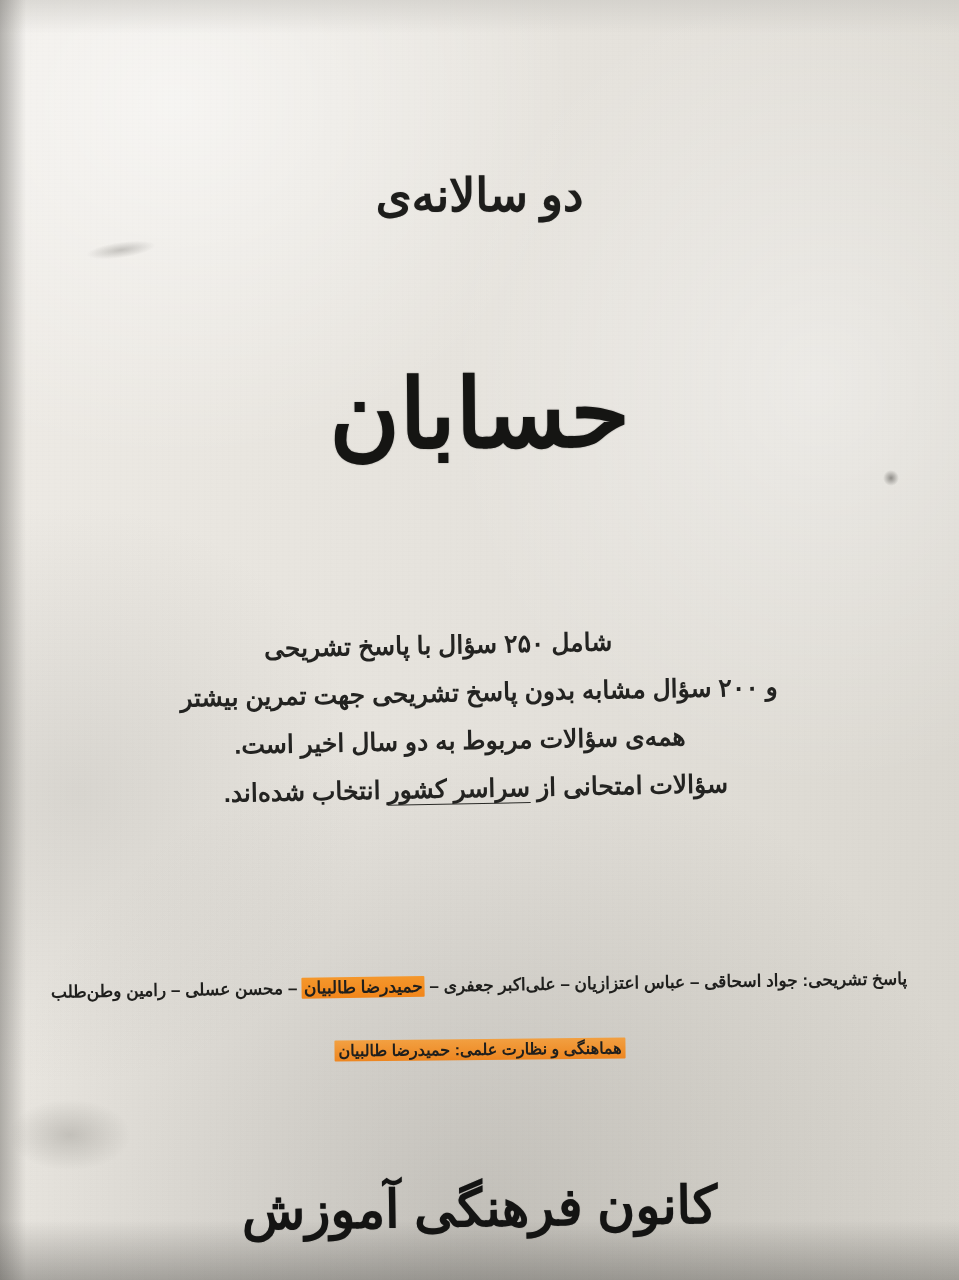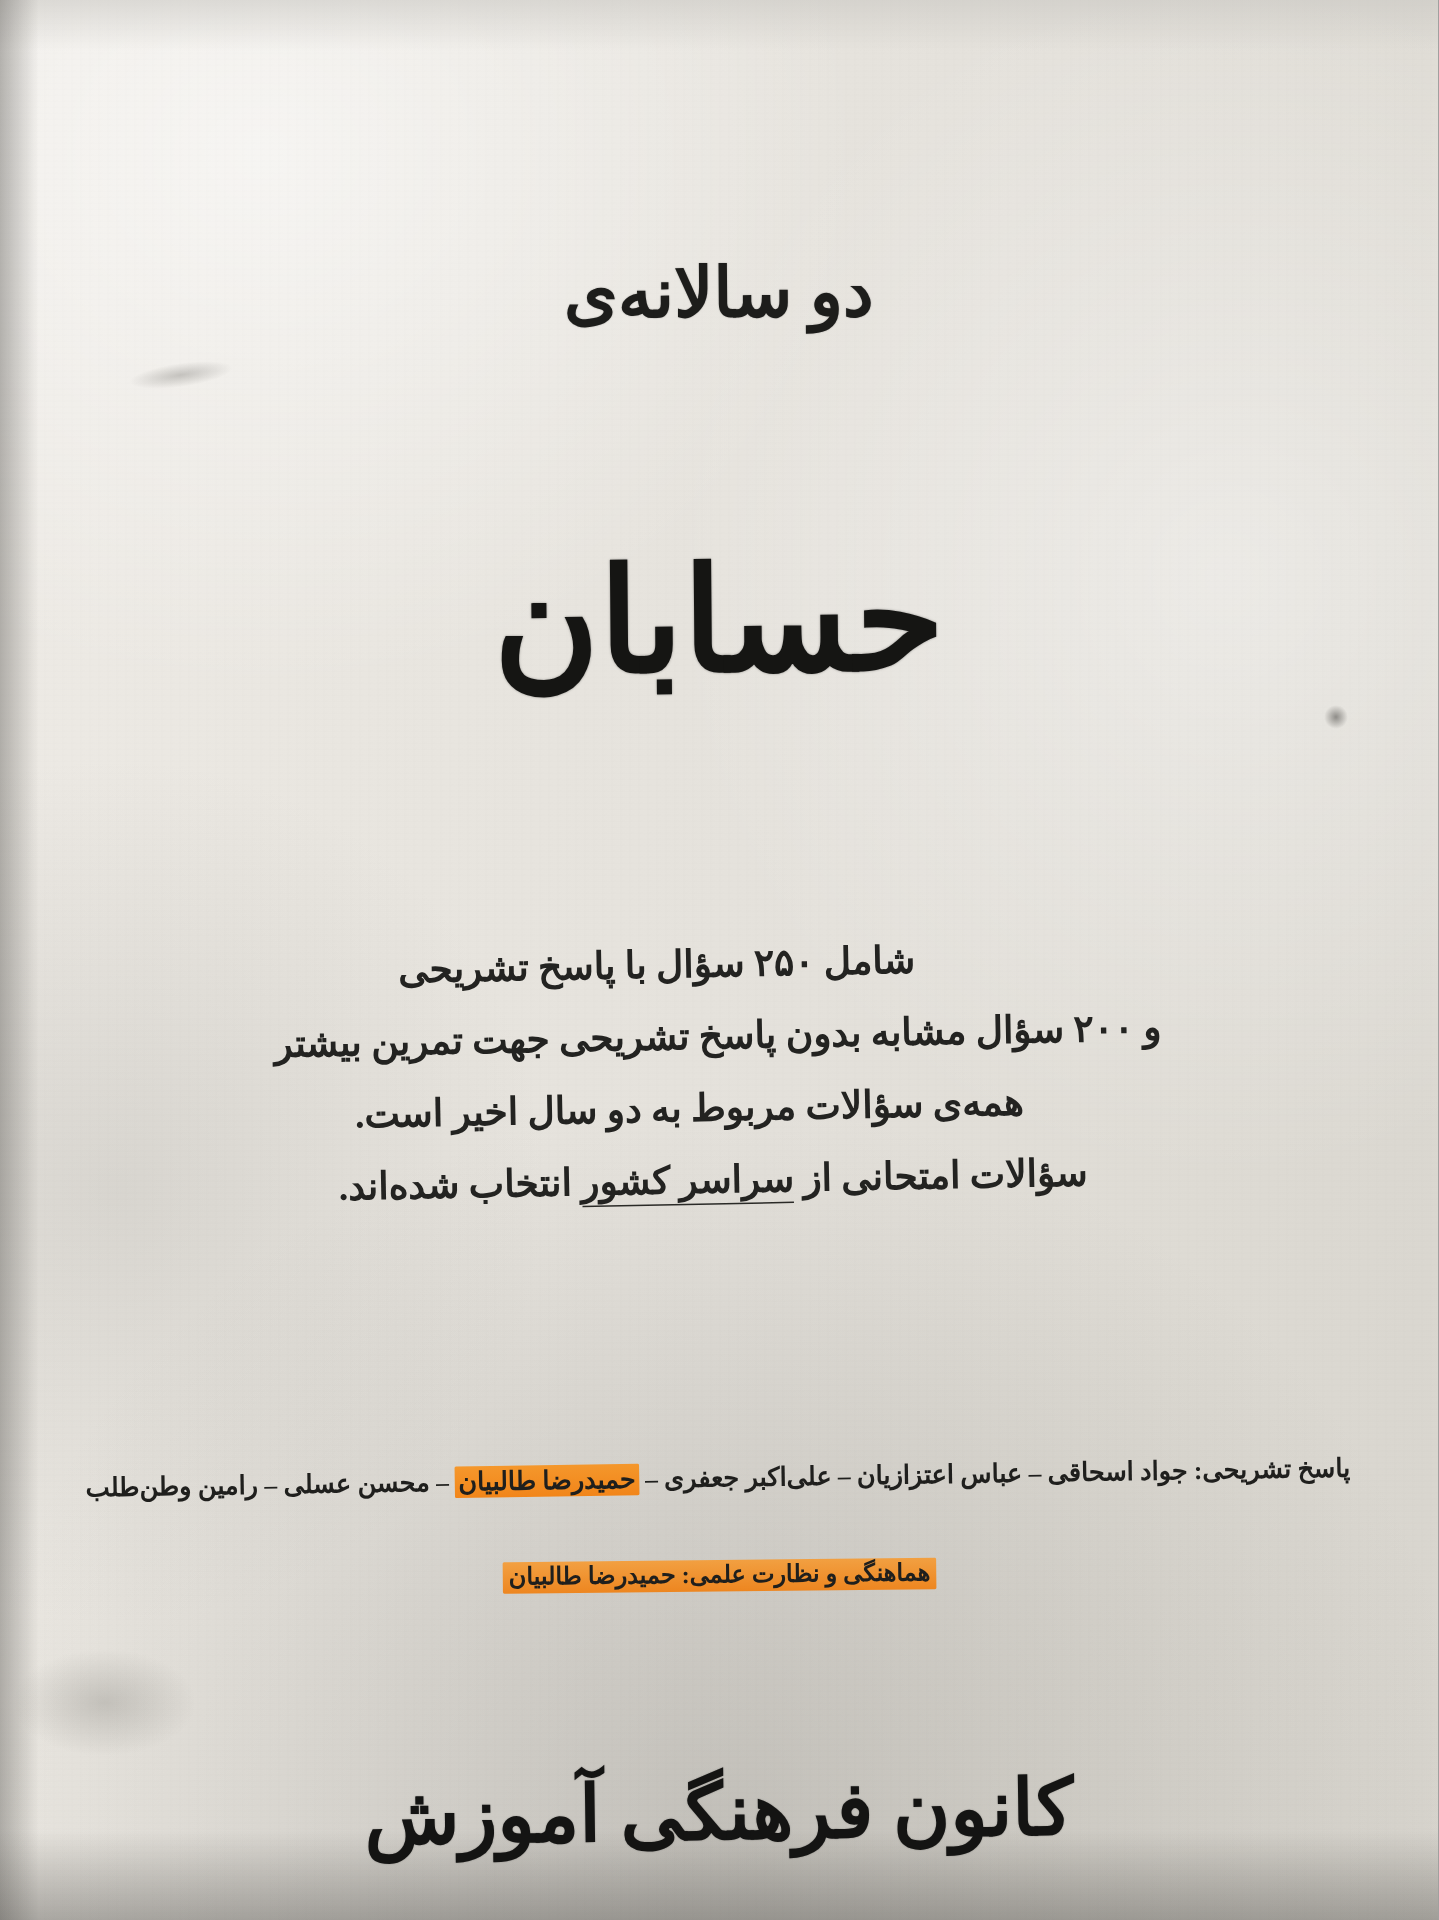--- a/index.html
+++ b/index.html
@@ -7,21 +7,21 @@
     padding: 0;
     background: #6b6b6b;
   }
   .page {
     position: relative;
     width: 959px;
     height: 1280px;
     margin: 0 auto;
     overflow: hidden;
     background: #e9e7e2;
-    font-family: Liberation Serif, serif;
+    font-family: Liberation Sans, sans-serif;
   }
   
   .paper {
     position: absolute;
     inset: 0;
     background:
       radial-gradient(ellipse 60% 40% at 18% 8%, rgba(255,255,255,0.55), rgba(255,255,255,0) 70%),
       radial-gradient(ellipse 55% 45% at 85% 30%, rgba(255,255,255,0.40), rgba(255,255,255,0) 70%),
       radial-gradient(ellipse 70% 50% at 50% 95%, rgba(120,118,112,0.30), rgba(255,255,255,0) 75%),
       radial-gradient(ellipse 40% 30% at 8% 62%, rgba(150,148,142,0.22), rgba(255,255,255,0) 75%),

